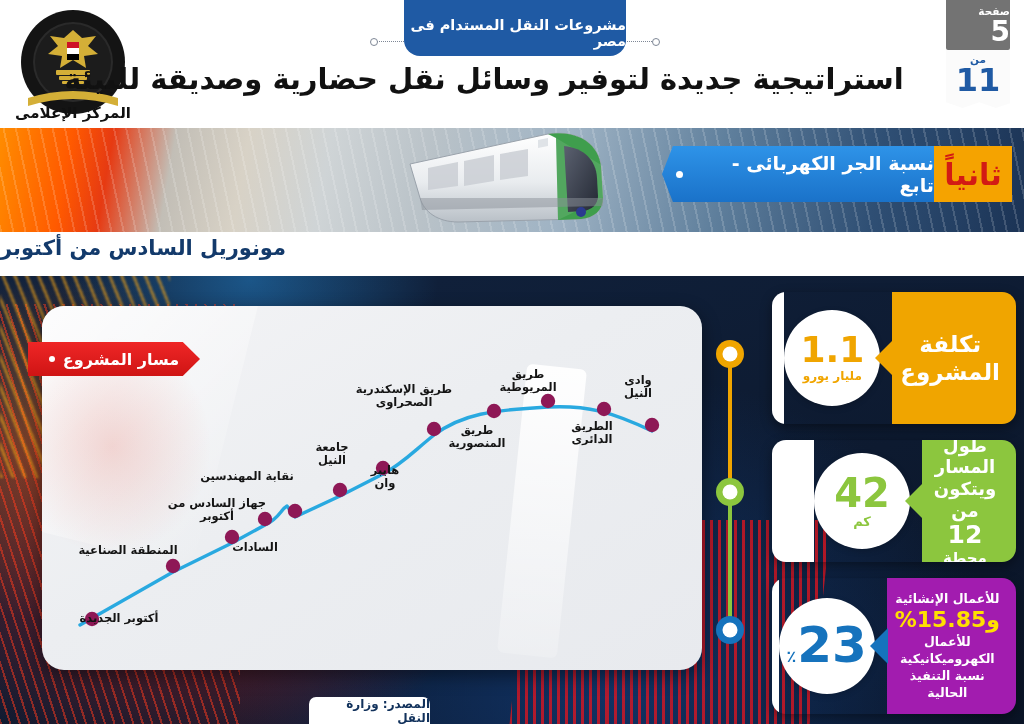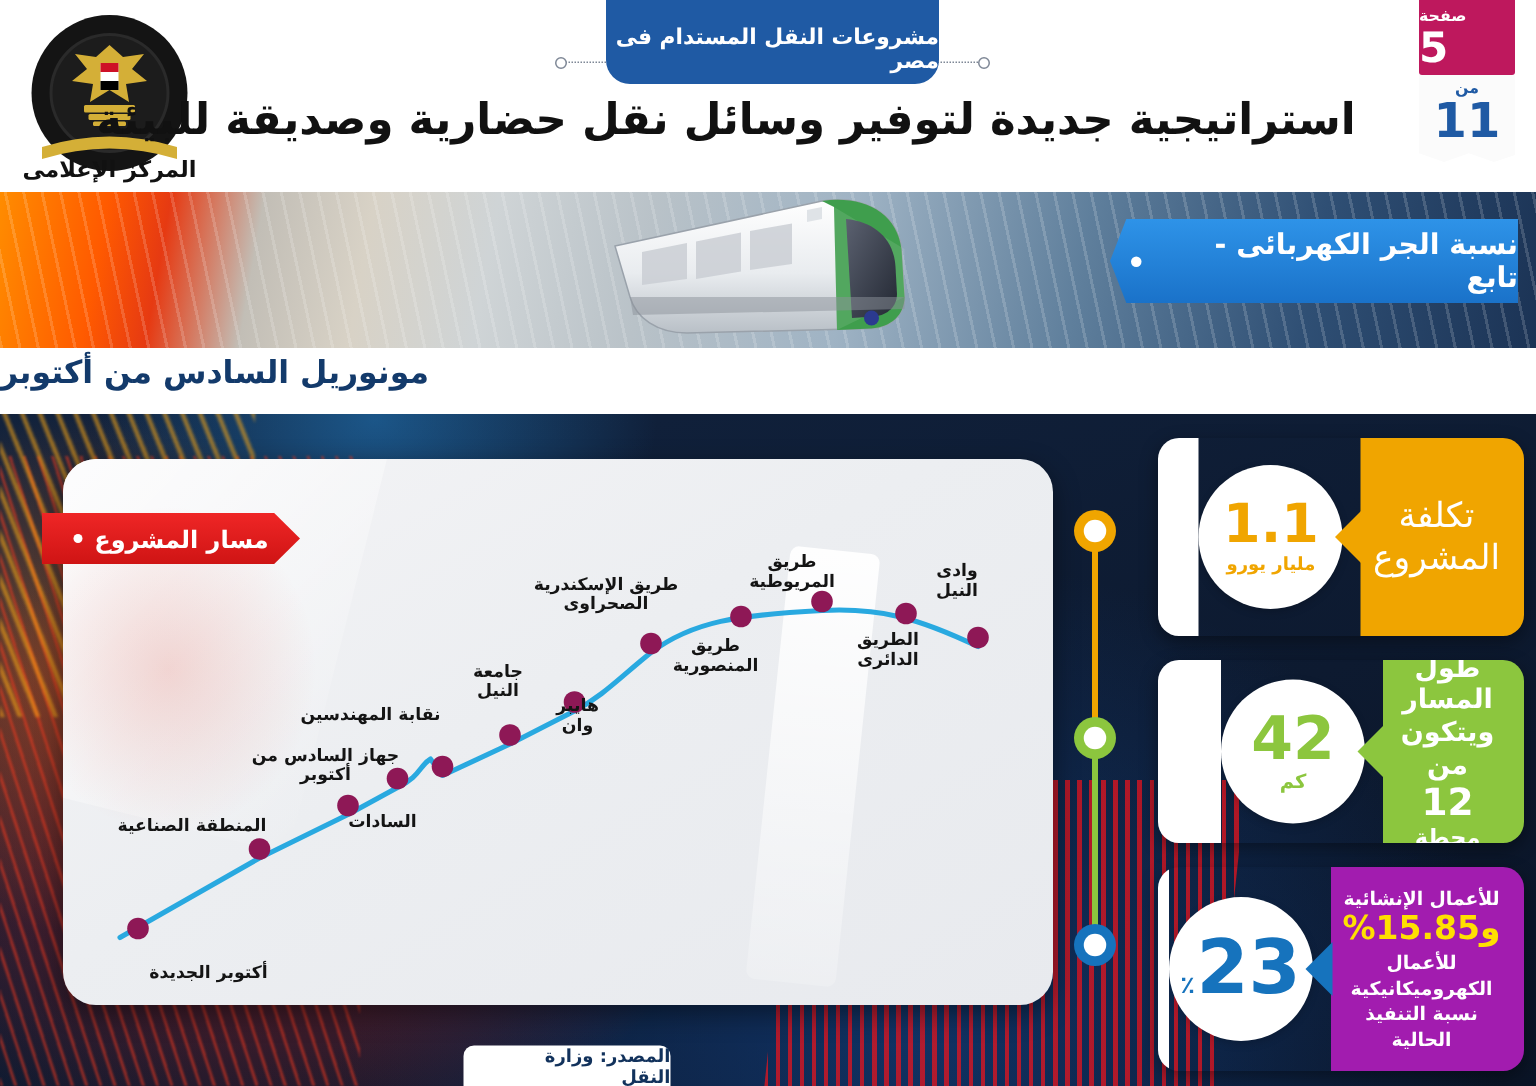--- a/index.html
+++ b/index.html
@@ -87,21 +87,21 @@
   .dotline .knob{ position:absolute; top:-3.5px; width:8px;height:8px;border-radius:50%;
      border:1.5px solid #7e8796; background:#fff; }
   .dotline.left { left:372px; width:36px; }
   .dotline.left .knob{ left:-2px; }
   .dotline.right { left:622px; width:36px; }
   .dotline.right .knob{ right:-2px; }
 
   
   .page-badge { position:absolute; right:14px; top:0; width:64px; }
   .page-badge .b-top {
-    background:#be185d; color:#fff; text-align:left; padding:6px 0 4px;
+    background:#737373; color:#fff; text-align:right; padding:6px 0 4px;
     border-radius:0 0 2px 2px;
   }
   .page-badge .b-top .lbl { font-size:10.5px; font-weight:700; line-height:1; }
   .page-badge .b-top .num { font-size:28px; font-weight:800; line-height:1.05; }
   .page-badge .b-bot {
     background:#fbfbfb; color:#1f5aa4; text-align:center; padding:4px 0 10px;
     clip-path: polygon(0 0,100% 0,100% 92%,78% 100%,52% 90%,26% 100%,0 90%);
   }
   .page-badge .b-bot .lbl { font-size:10.5px; font-weight:700; line-height:1; }
   .page-badge .b-bot .num { font-size:32px; font-weight:800; line-height:1.05; }
@@ -187,21 +187,21 @@
   .card .circle { width:96px; height:96px; border-radius:50%; background:#fff;
                   display:flex; flex-direction:column; align-items:center; justify-content:center;
                   margin:auto 12px auto 0; flex:none; box-shadow:0 2px 6px rgba(0,0,0,.18); }
   .card .circle .big { font-size:38px; font-weight:800; line-height:.95; }
   .card .circle .unit { font-size:13px; font-weight:700; margin-top:2px; }
   .card .whitepad { background:#fff; width:42px; flex:none; }
 
   #card1 { top:292px; width:244px; height:132px; }
   #card1 .body { background:#f0a500; }
   #card1 .notch { border-right:18px solid #f0a500; }
-  #card1 .body .t { font-size:23px; font-weight:400; line-height:1.22; }
+  #card1 .body .t { font-size:23px; font-weight:700; line-height:1.22; }
   #card1 .circle { color:#f0a500; }
   #card1 .circle .big{ font-size:36px; }
   #card1 .circle .unit{ font-size:12px; }
 
   #card2 { top:440px; width:244px; height:122px; }
   #card2 .body { background:#8cc63e; }
   #card2 .notch { border-right:18px solid #8cc63e; }
   #card2 .body .t { font-size:18px; font-weight:800; line-height:1.2; }
   #card2 .body .n { font-size:25px; font-weight:800; line-height:1.15; }
   #card2 .body .s { font-size:15px; font-weight:800; line-height:1.15; }
@@ -215,21 +215,21 @@
   #card3 .body .t { font-size:12.5px; font-weight:800; line-height:1.35; }
   #card3 .body .hl { font-size:22px; font-weight:800; line-height:1.2; color:#ffe000; }
   #card3 .circle { color:#1673bd; }
   #card3 .circle .big{ font-size:50px; }
   #card3 .circle .pct{ font-size:16px; font-weight:800; }
 
   .circle-row{ display:flex; align-items:baseline; justify-content:center; gap:1px; }
 
   
   .source {
-    position:absolute; left:309px; top:697px; width:138px; height:27px;
+    position:absolute; left:309px; top:697px; width:121px; height:27px;
     background:#fff; color:#12325c; border-radius:7px 7px 0 0;
     display:flex; align-items:center; justify-content:center;
     font-size:12px; font-weight:800;padding-left:24px;
   }
 </style>
 </head>
 <body>
 
 <div id="stage">
 
@@ -303,20 +303,21 @@
     </div>
     <div class="b-bot">
       <div class="lbl">من</div>
       <div class="num">11</div>
     </div>
   </div>
 
   <div class="headline">استراتيجية جديدة لتوفير وسائل نقل حضارية وصديقة للبيئة</div>
 
   <div class="sect-bar">
+    <div class="sect-num">ثانياً</div>
     <div class="sect-txt">
       <span>نسبة الجر الكهربائى - تابع</span>
       <span class="bullet"></span>
     </div>
   </div>
 
   <div class="proj-title">مونوريل السادس من أكتوبر</div>
 
   <div class="map-panel">
     <div class="sheen"></div>
@@ -346,21 +347,21 @@
         <circle cx="341" cy="162" r="7.2" fill="#8e1856"></circle>
         <circle cx="392" cy="123" r="7.2" fill="#8e1856"></circle>
         <circle cx="452" cy="105" r="7.2" fill="#8e1856"></circle>
         <circle cx="506" cy="95" r="7.2" fill="#8e1856"></circle>
         <circle cx="562" cy="103" r="7.2" fill="#8e1856"></circle>
         <circle cx="610" cy="119" r="7.2" fill="#8e1856"></circle>
       </g>
   </svg>
 
   <div id="station-labels">
-      <div class="stn-label" style="left: 84px; top: 612px; width: 110px; margin-top: 30px;">أكتوبر الجديدة</div>
+      <div class="stn-label" style="left: 64px; top: 612px; width: 110px;">أكتوبر الجديدة</div>
       <div class="stn-label" style="left: 73px; top: 544px; width: 110px;">المنطقة الصناعية</div>
       <div class="stn-label" style="left: 200px; top: 541px; width: 110px;">السادات</div>
       <div class="stn-label" style="left: 162px; top: 497px; width: 110px;">جهاز السادس من أكتوبر</div>
       <div class="stn-label" style="left: 192px; top: 470px; width: 110px;">نقابة المهندسين</div>
       <div class="stn-label" style="left: 277px; top: 441px; width: 110px;">جامعة
 النيل</div>
       <div class="stn-label" style="left: 330px; top: 464px; width: 110px;">هايبر
 وان</div>
       <div class="stn-label" style="left: 349px; top: 383px; width: 110px;">طريق الإسكندرية
 الصحراوى</div>

